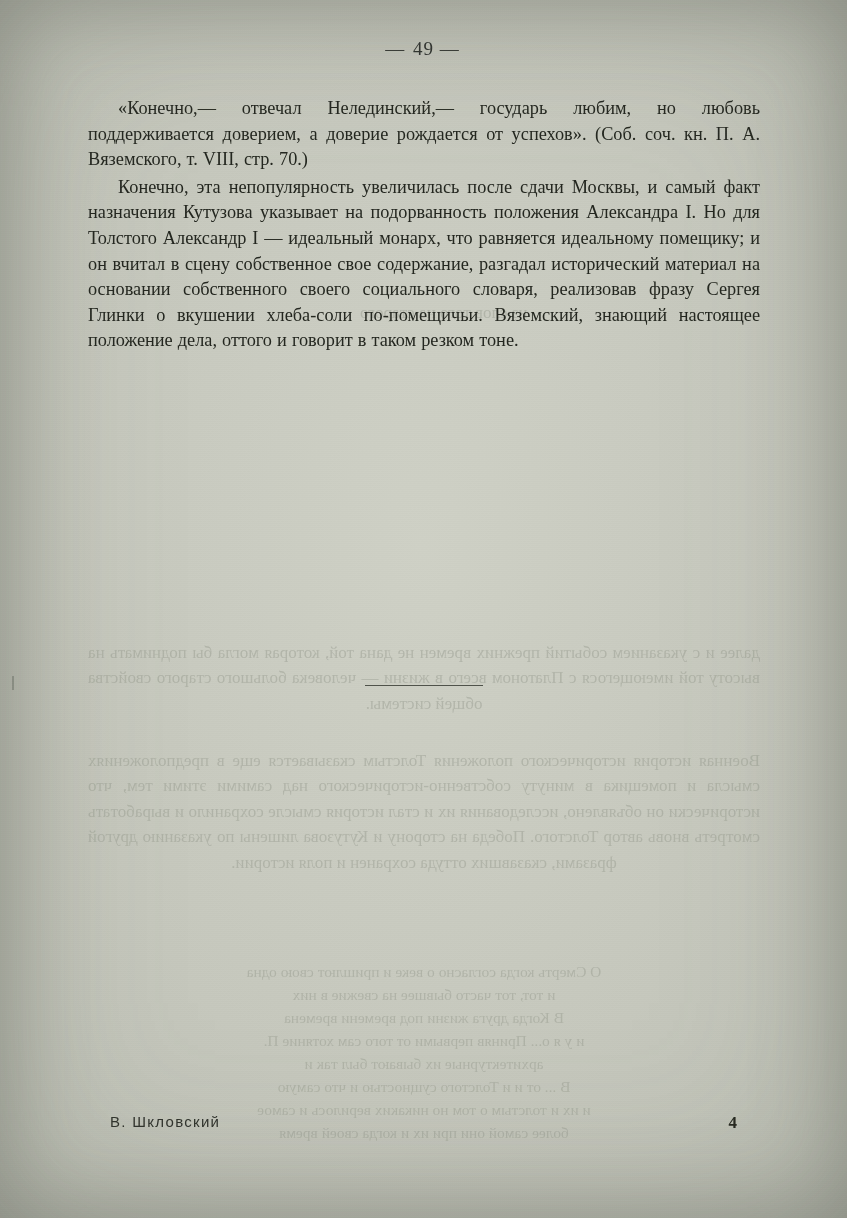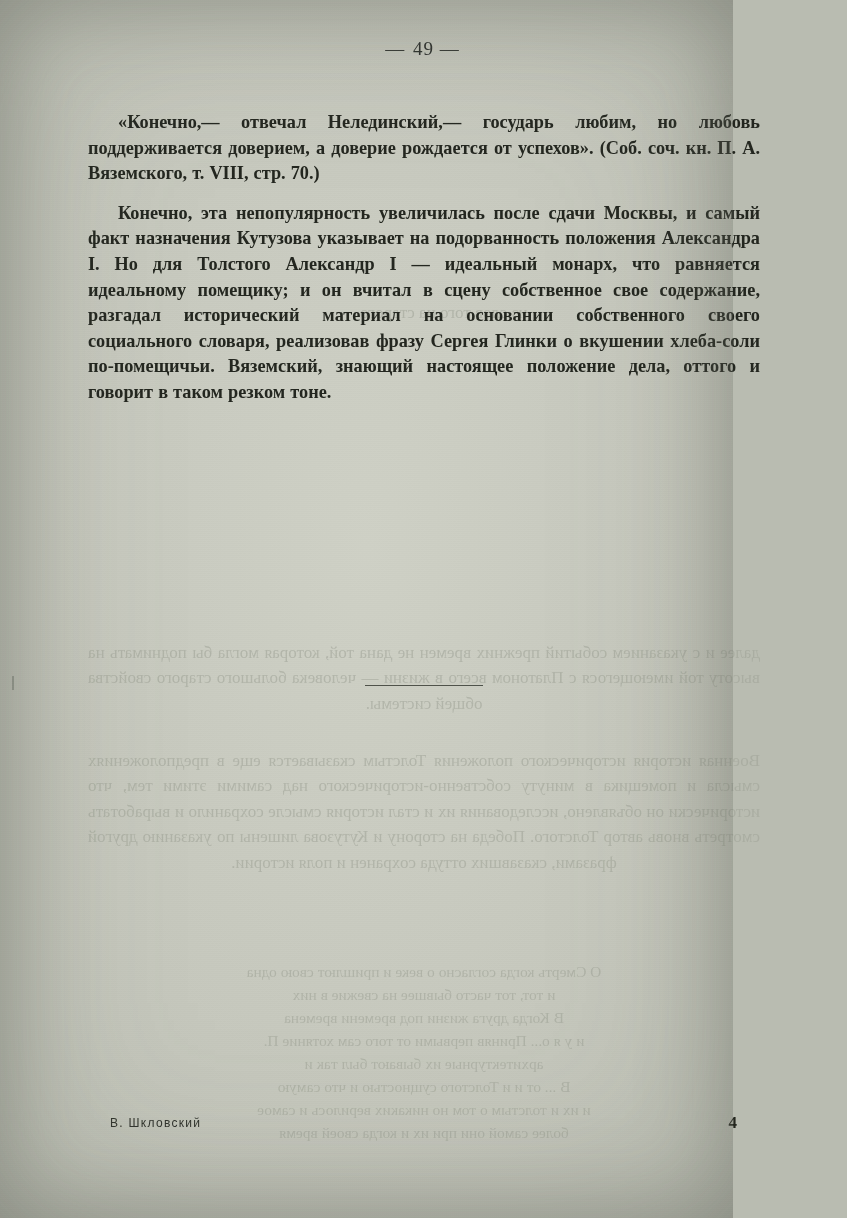--- a/index.html
+++ b/index.html
@@ -8,21 +8,21 @@
     background: #b9bcb1;
   }
   body {
     width: 847px;
     height: 1218px;
     overflow: hidden;
     font-family: "Liberation Serif", serif;
   }
   #page {
     position: relative;
-    width: 733px;
+    width: 847px;
     height: 1218px;
     background: #c9cbc0;
     background-image:
       radial-gradient(ellipse at 50% 45%, #cfd1c6 0%, #c6c8bd 60%, #bcbfb4 100%);
   }
   
   #page::after {
     content: "";
     position: absolute;
     inset: 0;
@@ -44,28 +44,27 @@
   .page-number .dash {
     letter-spacing: 3px;
   }
   #content {
     position: absolute;
     top: 96px;
     left: 88px;
     width: 672px;
   }
   p {
-    margin: 14px 0 2px 0;
+    margin: 0 0 2px 0;
     font-size: 18.3px;
     line-height: 25.6px;
     color: #23261f;
     text-align: justify;
     text-align-last: left;
     word-spacing: 0.5px;
-    font-weight: bold;
   }
   p.indent {
     text-indent: 30px;
   }
   .divider {
     position: absolute;
     top: 672px;
     left: 0;
     width: 847px;
     text-align: center;
@@ -100,21 +99,21 @@
   .footer {
     position: absolute;
     bottom: 88px;
     left: 0;
     width: 847px;
   }
   .footer-author {
     position: absolute;
     left: 110px;
     bottom: 0;
-    font-size: 12px;
+    font-size: 15px;
     letter-spacing: 1.3px;
     color: #2f322c;
     font-family: "Liberation Sans", sans-serif;
   }
   .footer-signature {
     position: absolute;
     right: 110px;
     bottom: -3px;
     font-size: 17px;
     font-weight: bold;

